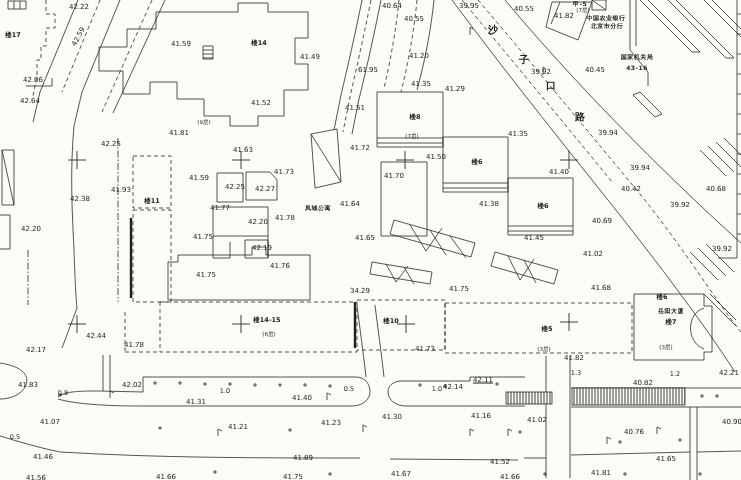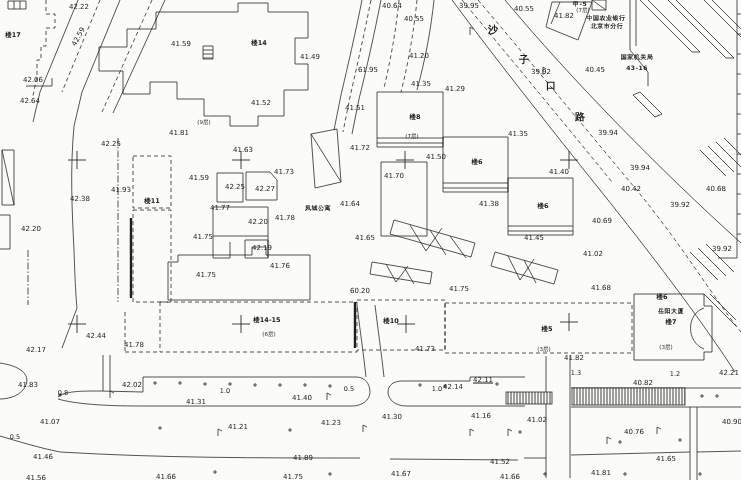--- a/index.html
+++ b/index.html
@@ -192,21 +192,21 @@
       <div class="lbl lbl-e" style="left: 436px; top: 157px;">41.50</div>
       <div class="lbl lbl-e" style="left: 394px; top: 176px;">41.70</div>
       <div class="lbl lbl-e" style="left: 518px; top: 134px;">41.35</div>
       <div class="lbl lbl-e" style="left: 559px; top: 172px;">41.40</div>
       <div class="lbl lbl-e" style="left: 489px; top: 204px;">41.38</div>
       <div class="lbl lbl-e" style="left: 534px; top: 238px;">41.45</div>
       <div class="lbl lbl-e" style="left: 206px; top: 275px;">41.75</div>
       <div class="lbl lbl-e" style="left: 96px; top: 336px;">42.44</div>
       <div class="lbl lbl-e" style="left: 36px; top: 350px;">42.17</div>
       <div class="lbl lbl-e" style="left: 134px; top: 345px;">41.78</div>
-      <div class="lbl lbl-e" style="left: 360px; top: 291px;">60.20</div>
+      <div class="lbl lbl-e" style="left: 360px; top: 291px;">34.29</div>
       <div class="lbl lbl-e" style="left: 459px; top: 289px;">41.75</div>
       <div class="lbl lbl-e" style="left: 425px; top: 349px;">41.73</div>
       <div class="lbl lbl-e" style="left: 574px; top: 358px;">41.82</div>
       <div class="lbl lbl-e" style="left: 729px; top: 373px;">42.21</div>
       <div class="lbl lbl-e" style="left: 28px; top: 385px;">41.83</div>
       <div class="lbl lbl-e" style="left: 132px; top: 385px;">42.02</div>
       <div class="lbl lbl-e" style="left: 196px; top: 402px;">41.31</div>
       <div class="lbl lbl-e" style="left: 50px; top: 422px;">41.07</div>
       <div class="lbl lbl-e" style="left: 238px; top: 427px;">41.21</div>
       <div class="lbl lbl-e" style="left: 43px; top: 457px; text-align: right;">41.46</div>

